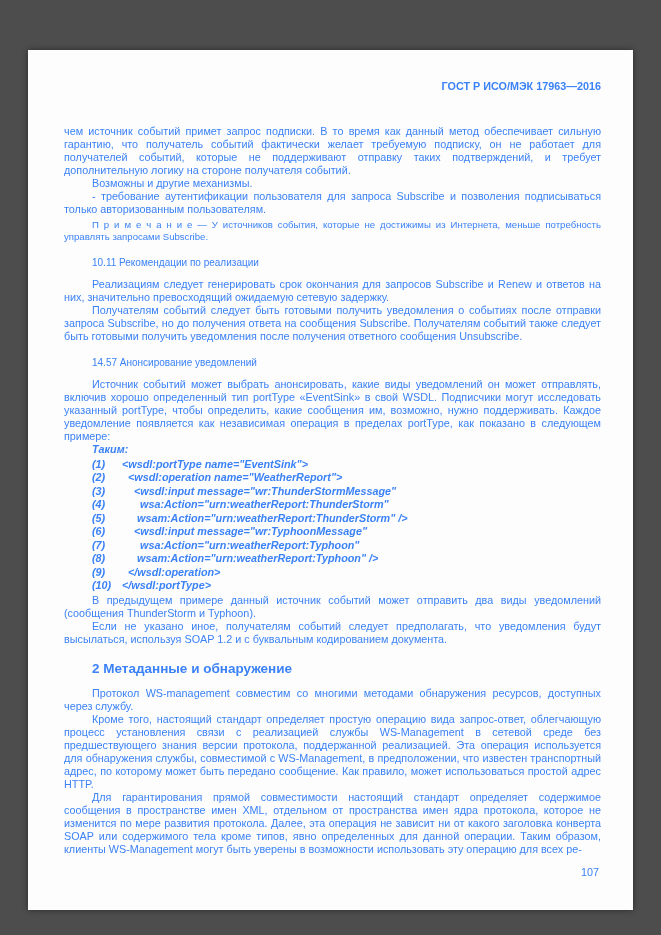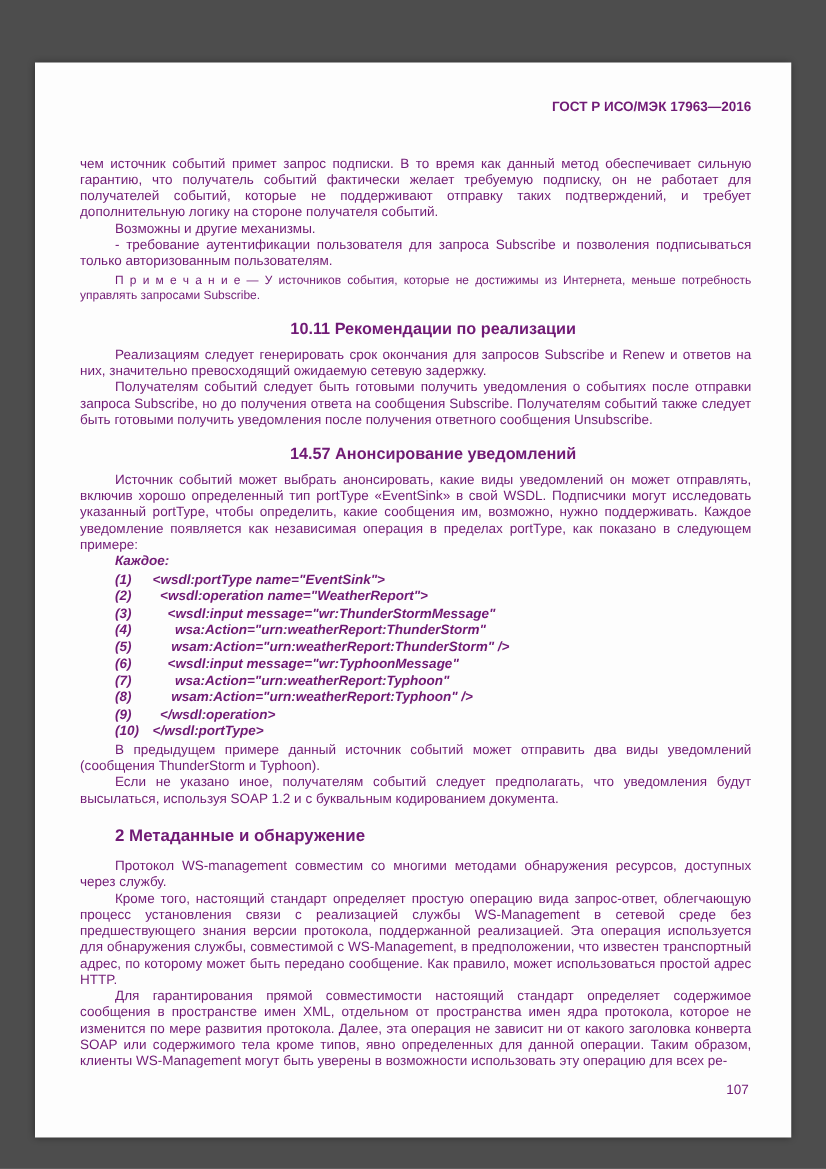--- a/index.html
+++ b/index.html
@@ -11,21 +11,21 @@
     width: 661px;
     height: 935px;
     background: #4d4d4d;
     padding: 50px 28px 25px 28px;
   }
   .page {
     position: relative;
     width: 605px;
     height: 860px;
     background: #fdfdfd;
-    color: #701a75;
+    color: #3b82f6;
     padding: 30px 32px 0 36px;
     overflow: hidden;
     box-shadow: 0 0 6px rgba(0,0,0,0.45);
   }
   .doc-header {
     text-align: right;
     font-weight: bold;
     font-size: 10.8px;
     line-height: 13px;
     margin-bottom: 11px;
@@ -38,26 +38,25 @@
   }
   p.cont { text-indent: 0; margin-top: 32px; }
   p.note {
     font-size: 9.6px;
     line-height: 12px;
     text-align: justify;
     text-indent: 28px;
     margin: 3px 0 2px 0;
   }
   h3.sub {
-    font-size: 13px;
+    font-size: 10px;
     line-height: 13px;
-    font-weight: bold;
+    font-weight: normal;
     text-indent: 28px;
     margin: 13px 0 9px 0;
-    text-align: center;
   }
   h2.chap {
     font-size: 13.5px;
     line-height: 16px;
     font-weight: bold;
     text-indent: 28px;
     margin: 15px 0 10px 0;
   }
   .example {
     font-style: italic;
@@ -91,21 +90,21 @@
     <p class="para">-  требование аутентификации пользователя для запроса Subscribe и позволения подписываться только авторизованным пользователям.</p>
     <p class="note">П р и м е ч а н и е — У источников события, которые не достижимы из Интернета, меньше потребность управлять запросами Subscribe.</p>
 
     <h3 class="sub">10.11 Рекомендации по реализации</h3>
     <p class="para">Реализациям следует генерировать срок окончания для запросов Subscribe и Renew и ответов на них, значительно превосходящий ожидаемую сетевую задержку.</p>
     <p class="para">Получателям событий следует быть готовыми получить уведомления о событиях после отправки запроса Subscribe, но до получения ответа на сообщения Subscribe. Получателям событий также следует быть готовыми получить уведомления после получения ответного сообщения Unsubscribe.</p>
 
     <h3 class="sub">14.57 Анонсирование уведомлений</h3>
     <p class="para">Источник событий может выбрать анонсировать, какие виды уведомлений он может отправлять, включив хорошо определенный тип portType «EventSink» в свой WSDL. Подписчики могут исследовать указанный portType, чтобы определить, какие сообщения им, возможно, нужно поддерживать. Каждое уведомление появляется как независимая операция в пределах portType, как показано в следующем примере:</p>
 
-    <p class="example example-label">Каждое:</p>
+    <p class="example example-label">Таким:</p>
 
     <div class="code-block example">
       <div class="code-line">
         <span class="code-num">(1)</span>
           <span class="code-text">&lt;wsdl:portType name="EventSink"&gt;</span>
       </div>
       <div class="code-line">
         <span class="code-num">(2)</span>
           <span class="code-text">  &lt;wsdl:operation name="WeatherReport"&gt;</span>
       </div>

